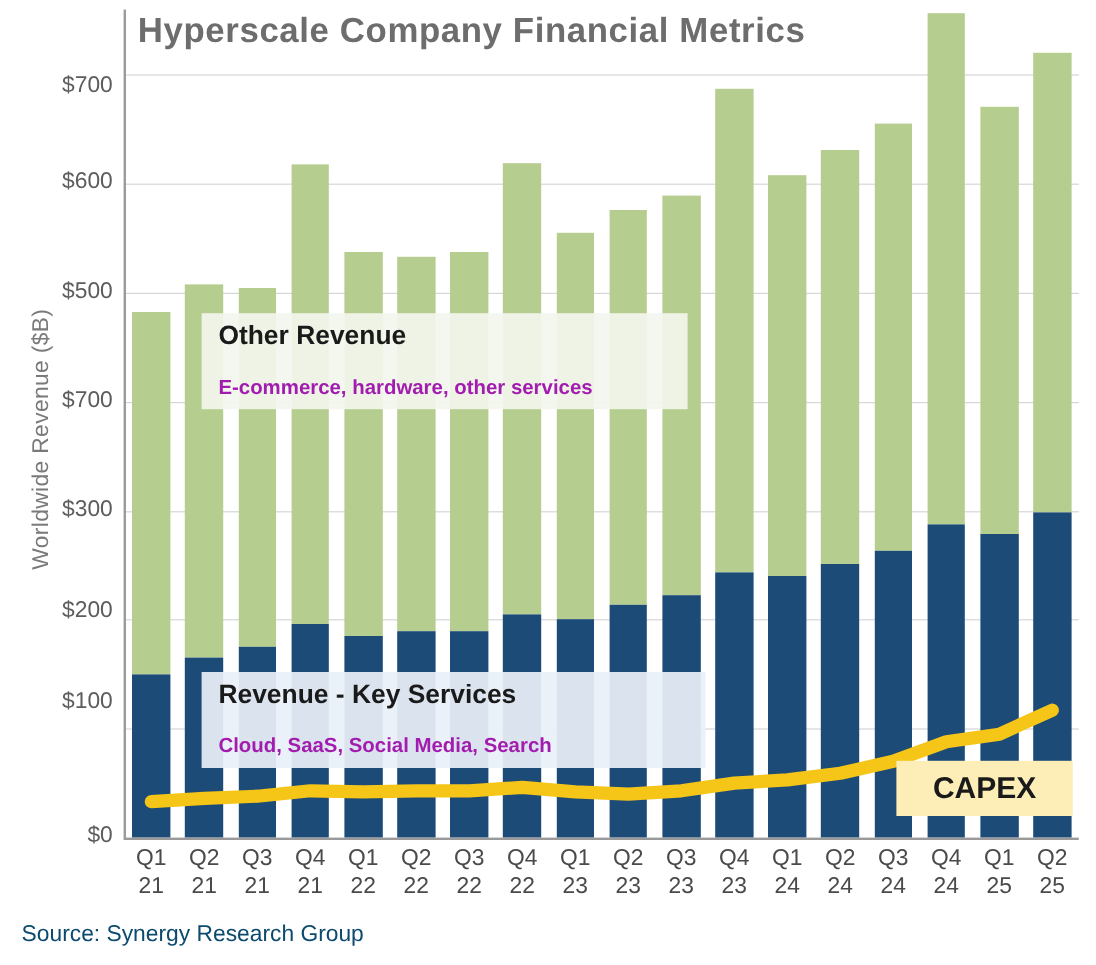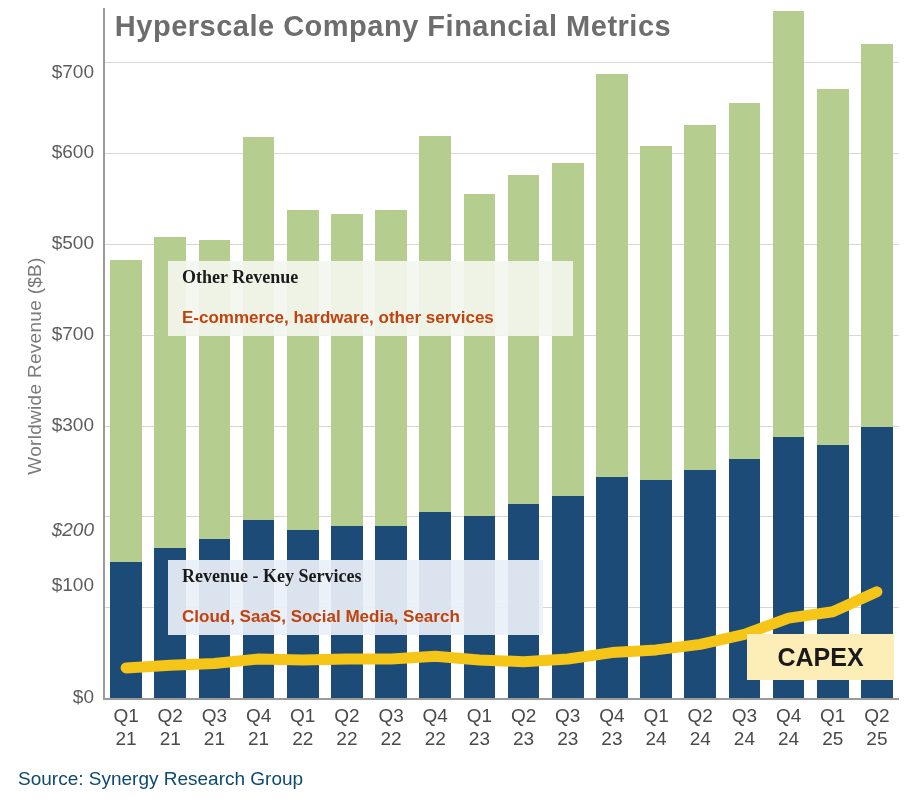--- a/index.html
+++ b/index.html
@@ -120,34 +120,33 @@
   }
   #other-revenue-callout {
     left: 168px;
     top: 261px;
     width: 405px;
     background: rgba(243,246,238,0.92);
   }
   #key-services-callout {
     left: 168px;
     top: 560px;
-    width: 375px;
+    width: 420px;
     background: rgba(233,240,248,0.93);
   }
   .callout-title {
-    font-size: 18px;
+    font-size: 22px;
     font-weight: bold;
     color: #1a1a1a;
     margin-bottom: 2px;
-    font-family: Liberation Serif, serif;
   }
   .callout-sub {
     font-size: 17px;
     font-weight: bold;
-    color: #c2410c;
+    color: #a21caf;
     margin-top: 20px;
   }
   #capex-label {
     position: absolute;
     left: 747px;
     top: 634px;
     width: 147px;
     height: 46px;
     background: #fdeeb8;
     display: flex;
@@ -172,21 +171,21 @@
 
   <div id="chart-title">Hyperscale Company Financial Metrics</div>
 
   <div id="y-axis-label">Worldwide Revenue ($B)</div>
 
   <div id="plot">
       <div class="ytick-wrap" style="top: 678px;">$0</div>
       <div class="gridline" style="top: 599.211px;"></div>
       <div class="ytick-wrap" style="top: 566px;">$100</div>
       <div class="gridline" style="top: 508.421px;"></div>
-      <div class="ytick-wrap" style="top: 511px; font-style: italic;">$200</div>
+      <div class="ytick-wrap" style="top: 490px;">$200</div>
       <div class="gridline" style="top: 417.632px;"></div>
       <div class="ytick-wrap" style="top: 405.632px;">$300</div>
       <div class="gridline" style="top: 326.842px;"></div>
       <div class="ytick-wrap" style="top: 314.842px;">$700</div>
       <div class="gridline" style="top: 236.053px;"></div>
       <div class="ytick-wrap" style="top: 224.053px;">$500</div>
       <div class="gridline" style="top: 145.263px;"></div>
       <div class="ytick-wrap" style="top: 133.263px;">$600</div>
       <div class="gridline" style="top: 54.4737px;"></div>
       <div class="ytick-wrap" style="top: 53px;">$700</div>

